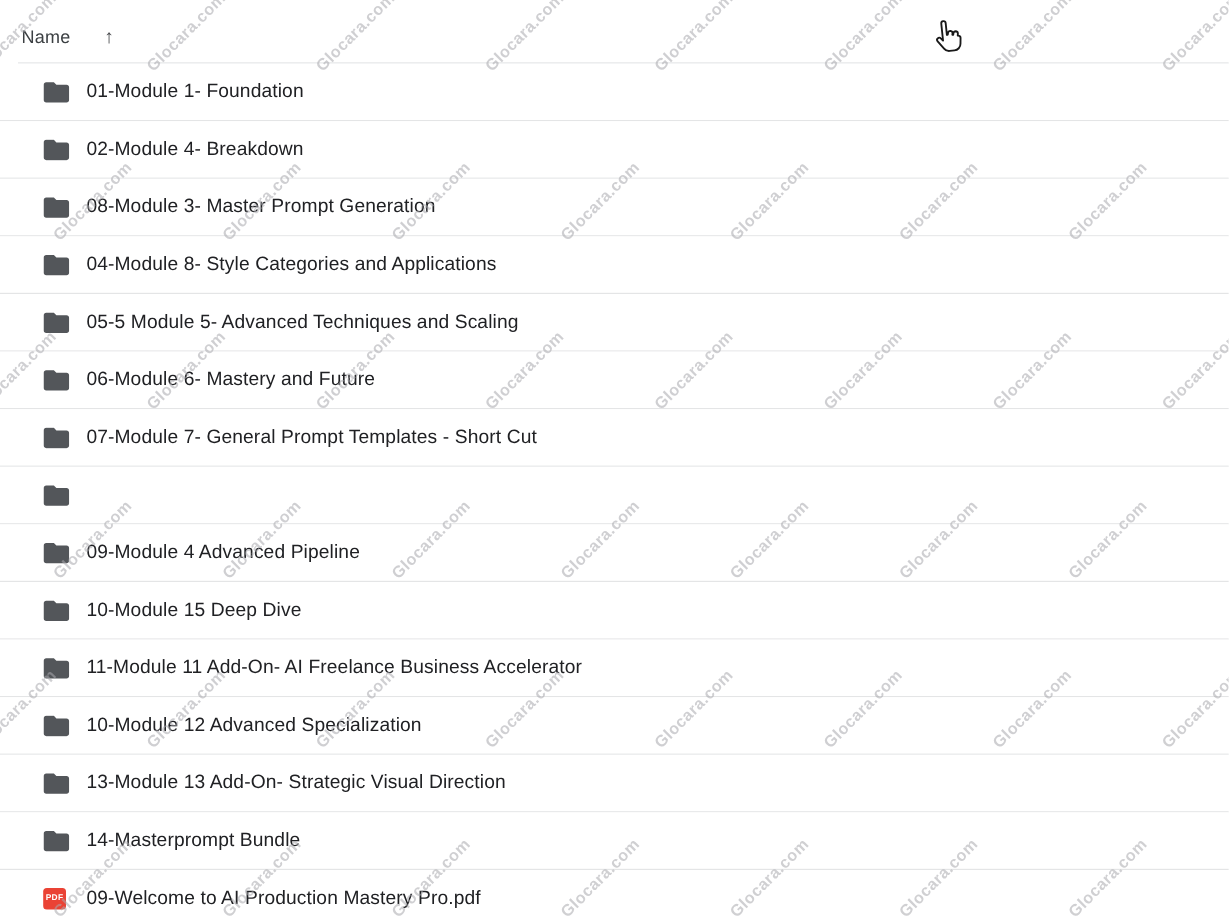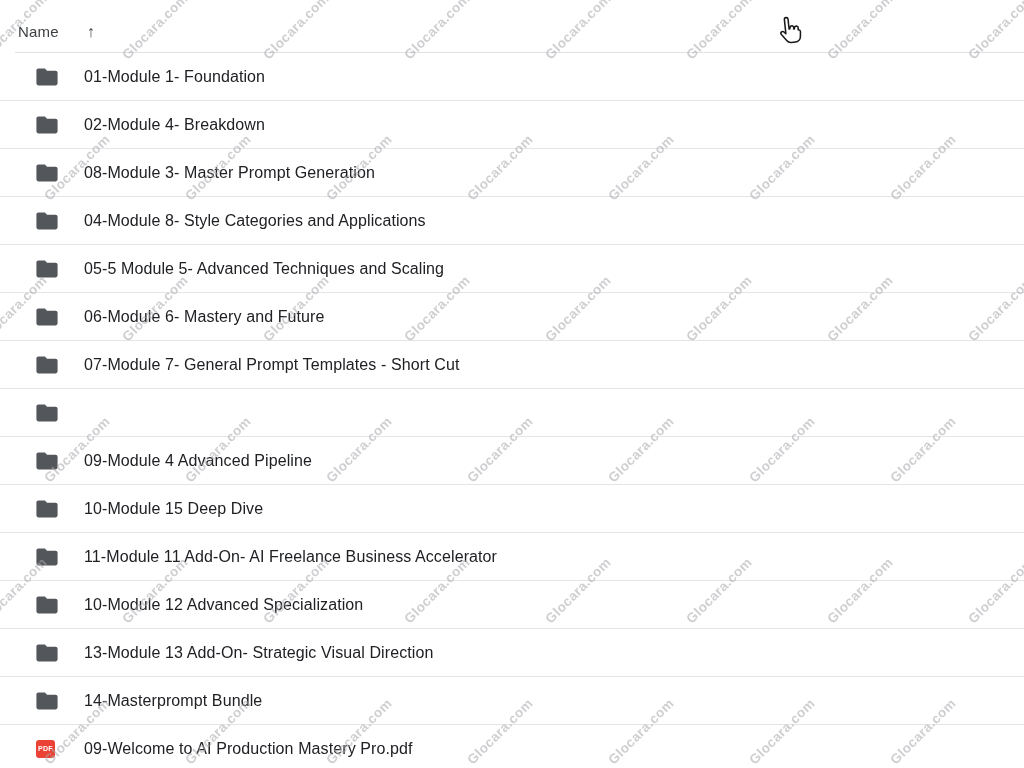--- a/index.html
+++ b/index.html
@@ -68,21 +68,20 @@
     font-weight: bold;
     color: #fff;
     letter-spacing: .3px;
     font-family: "Liberation Sans", sans-serif;
   }
   .row-label {
     font-size: 16px;
     color: #202124;
     letter-spacing: .1px;
     white-space: nowrap;
-    margin-left: 12px;
   }
 
   
   #watermarks {
     position: absolute;
     inset: 0;
     pointer-events: none;
     z-index: 6;
     overflow: hidden;
   }

